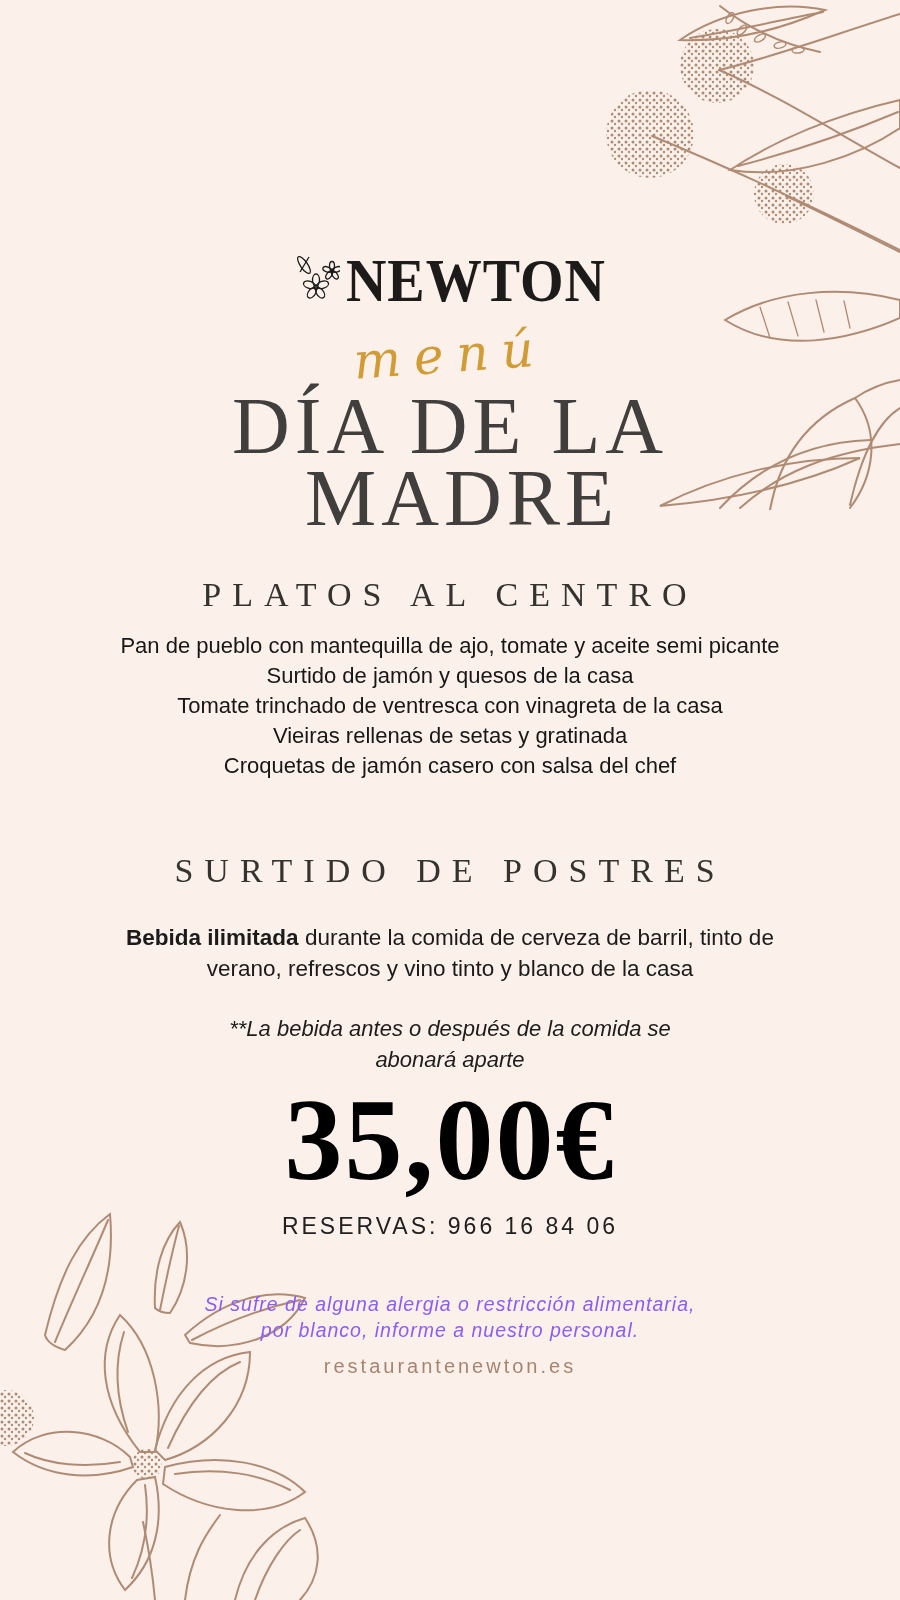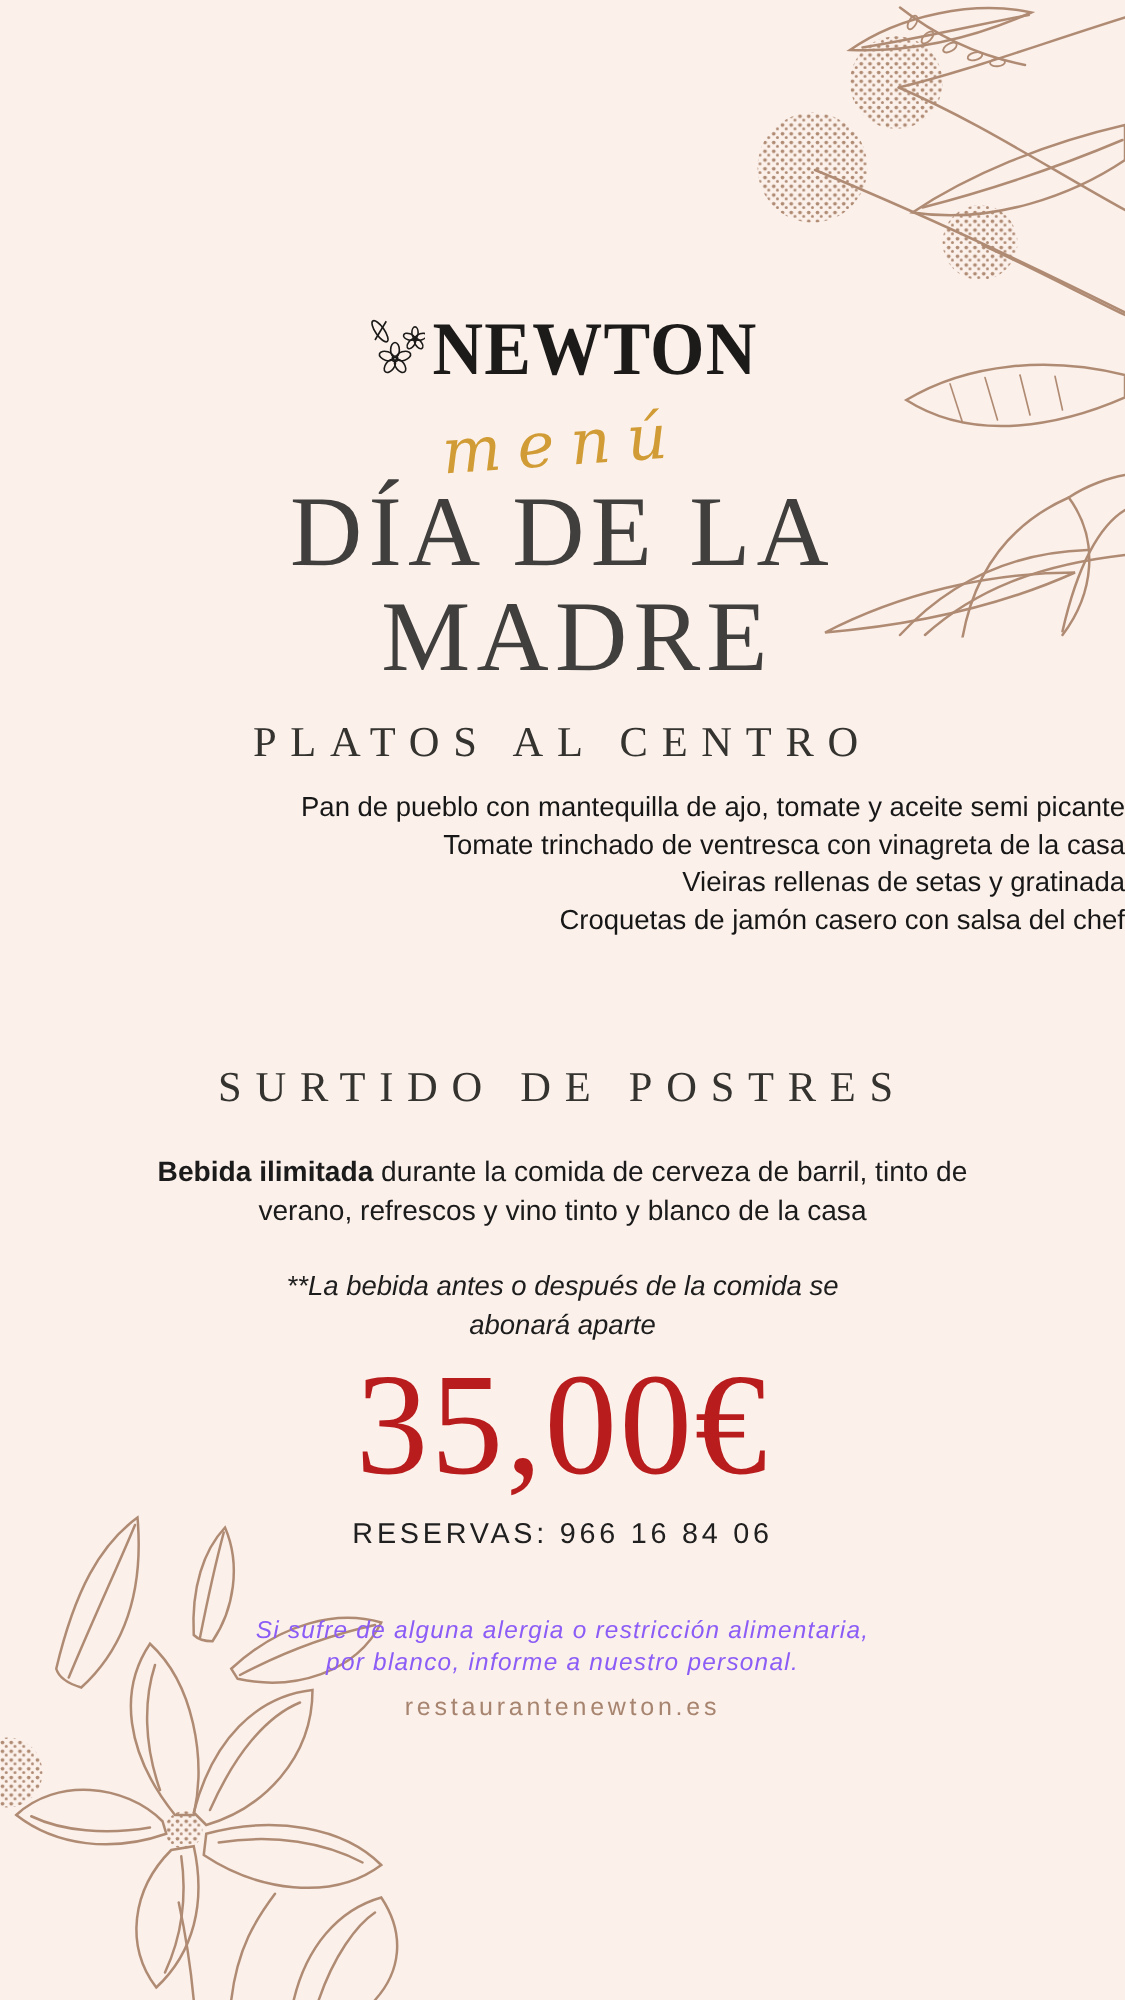--- a/index.html
+++ b/index.html
@@ -22,42 +22,42 @@
   .script{
     top:326px;font-family:"DejaVu Serif",serif;font-style:italic;
     font-size:50px;color:#d19c35;letter-spacing:13px;transform:rotate(-4deg);
   }
   
   .title{
     font-family:"Liberation Serif",serif;font-weight:400;font-size:80px;
     color:#403f3d;letter-spacing:5px;line-height:1;
   }
   .title1{top:386px;}
-  .title2{top:470px;padding-left:24px;}
+  .title2{top:458px;padding-left:24px;}
   
   .heading{
     font-family:"Liberation Serif",serif;font-weight:400;font-size:34px;
     color:#34332f;letter-spacing:11px;
   }
   .heading-platos{top:576px;}
   .heading-postres{top:852px;}
   
   .menu-items{top:631px;font-size:22px;line-height:30px;color:#171717;}
-  .menu-item{display:block;text-align:right;}
+  .menu-item{display:block;}
   
   .drinks{top:922px;font-size:22.5px;line-height:31px;}
   .drinks-inner{display:inline-block;max-width:660px;}
   .bold{font-weight:700;}
   
   .note{top:1013px;font-style:italic;font-size:22px;line-height:31px;color:#1d1d1d;}
   .note-line{display:block;}
   
   .price{
-    top:1082px;font-family:"Liberation Serif",serif;font-weight:400;
-    font-size:116px;color:#b91c1c;letter-spacing:2px;line-height:1;
+    top:1082px;font-family:"Liberation Serif",serif;font-weight:700;
+    font-size:116px;color:#000000;letter-spacing:2px;line-height:1;
   }
   
   .reservas{top:1213px;font-size:23px;letter-spacing:3px;color:#202020;}
   .address{top:1251px;font-size:21px;letter-spacing:1px;color:#242424;}
   .allergy{top:1291px;font-style:italic;font-size:19.5px;line-height:26px;color:#8b5cf6;letter-spacing:1px;}
   .allergy-line{display:block;}
   .website{top:1355px;font-size:20px;font-weight:400;letter-spacing:3px;color:#a7846f;}
 </style>
 </head>
 <body>
@@ -172,20 +172,21 @@
   </div>
 
   <div class="abs script">menú</div>
 
   <div class="abs title title1">DÍA DE LA</div>
   <div class="abs title title2">MADRE</div>
 
   <div class="abs heading heading-platos">PLATOS AL CENTRO</div>
   <div class="abs menu-items">
       <span class="menu-item">Pan de pueblo con mantequilla de ajo, tomate y aceite semi picante</span>
+      <span class="menu-item">Surtido de jamón y quesos de la casa</span>
       <span class="menu-item">Tomate trinchado  de ventresca con vinagreta de la casa</span>
       <span class="menu-item">Vieiras rellenas de setas y gratinada</span>
       <span class="menu-item">Croquetas de jamón casero con salsa del chef</span>
     </div>
 
   <div class="abs heading heading-postres">SURTIDO DE POSTRES</div>
 
   <div class="abs drinks">
     <div class="drinks-inner">
       <span class="bold">Bebida ilimitada</span><span> durante la comida de cerveza de barril, tinto de verano, refrescos y vino tinto y blanco de la casa</span>

